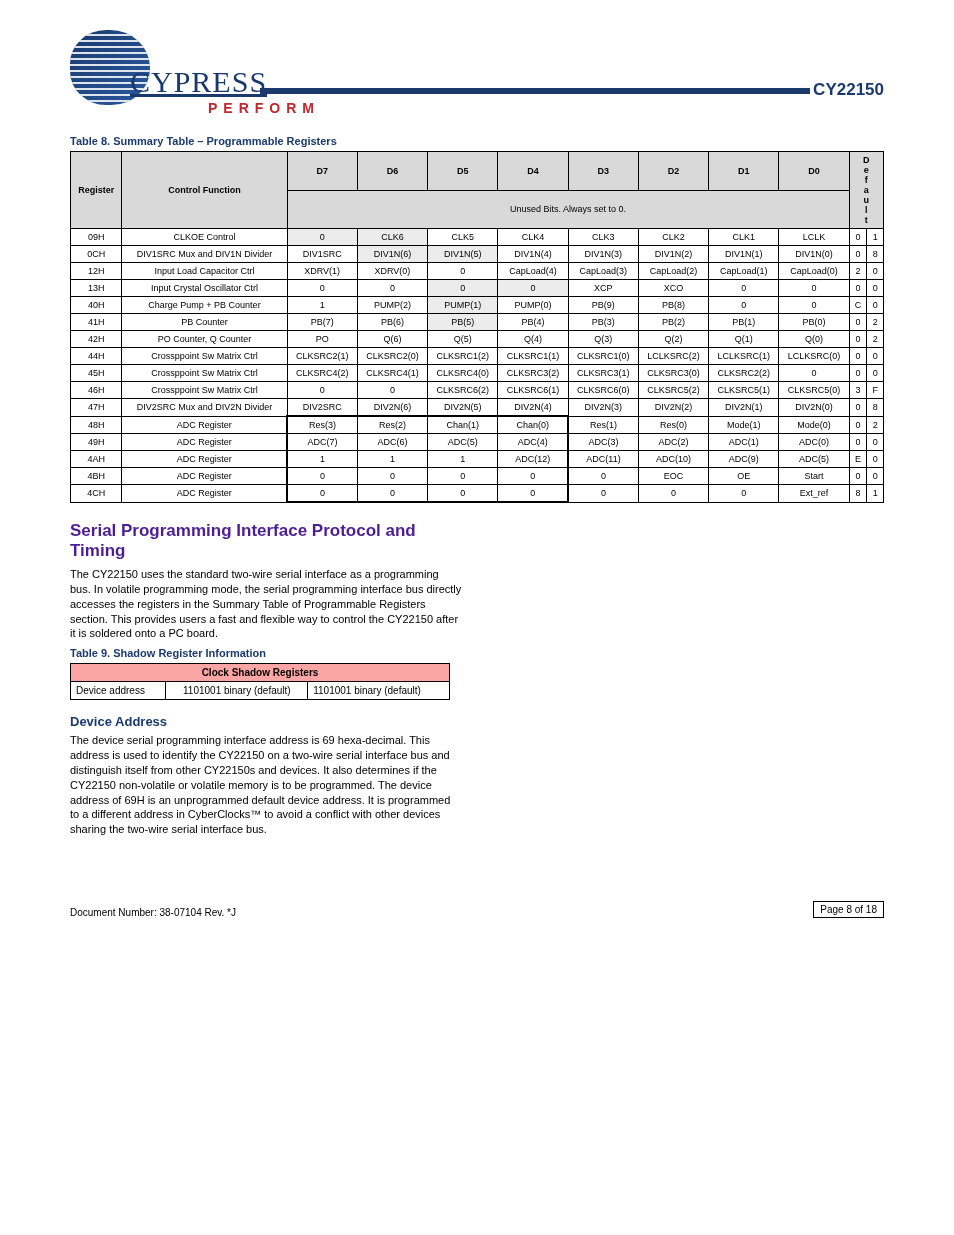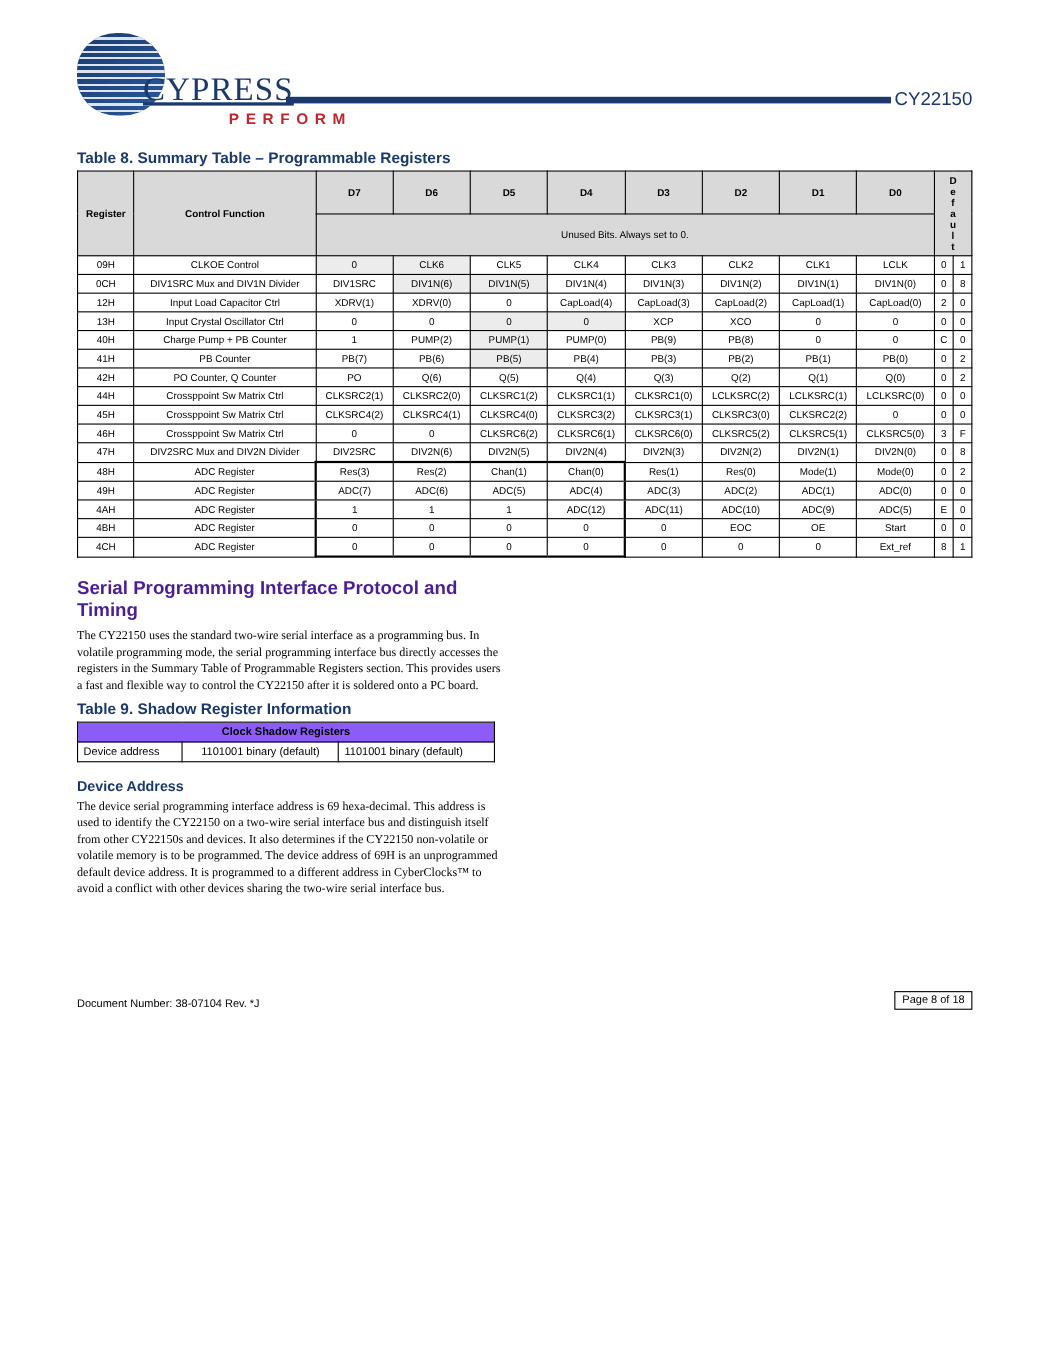--- a/index.html
+++ b/index.html
@@ -67,49 +67,48 @@
   .header-rule {
     flex: 1;
     height: 6px;
     background: #1a3a6e;
     margin-top: 58px;
     margin-left: 10px;
   }
   .header-right {
     text-align: right;
     color: #1a3a6e;
-    font-weight: normal;
+    font-weight: bold;
     font-size: 17px;
     margin-top: 50px;
     margin-left: 3px;
   }
 
   h2.section {
     color: #4c1d95;
     font-size: 17px;
     font-weight: bold;
     margin: 18px 0 6px 0;
   }
   h3.subsection {
     color: #1a3a6e;
     font-size: 13px;
     font-weight: bold;
     margin: 14px 0 4px 0;
   }
   .caption {
     color: #1a3a6e;
-    font-size: 14px;
+    font-size: 11px;
     font-weight: bold;
     margin: 6px 0 4px 0;
   }
   p.body {
     font-size: 11px;
     line-height: 1.35;
     margin: 4px 0;
-    font-family: Liberation Serif, serif;
   }
 
   table.regmap {
     border-collapse: collapse;
     width: 100%;
     font-size: 9px;
   }
   table.regmap th, table.regmap td {
     border: 1px solid #000;
     padding: 3px 4px;
@@ -131,21 +130,21 @@
     border-collapse: collapse;
     font-size: 10px;
     width: 380px;
   }
   table.shadowinfo th, table.shadowinfo td {
     border: 1px solid #000;
     padding: 3px 5px;
     text-align: left;
   }
   table.shadowinfo th {
-    background: #8b5cf6;
+    background: #fca5a5;
     text-align: center;
     font-weight: bold;
   }
   table.shadowinfo td.center { text-align: center; }
 
   .columns {
     display: flex;
     gap: 30px;
   }
   .col { flex: 1; }

